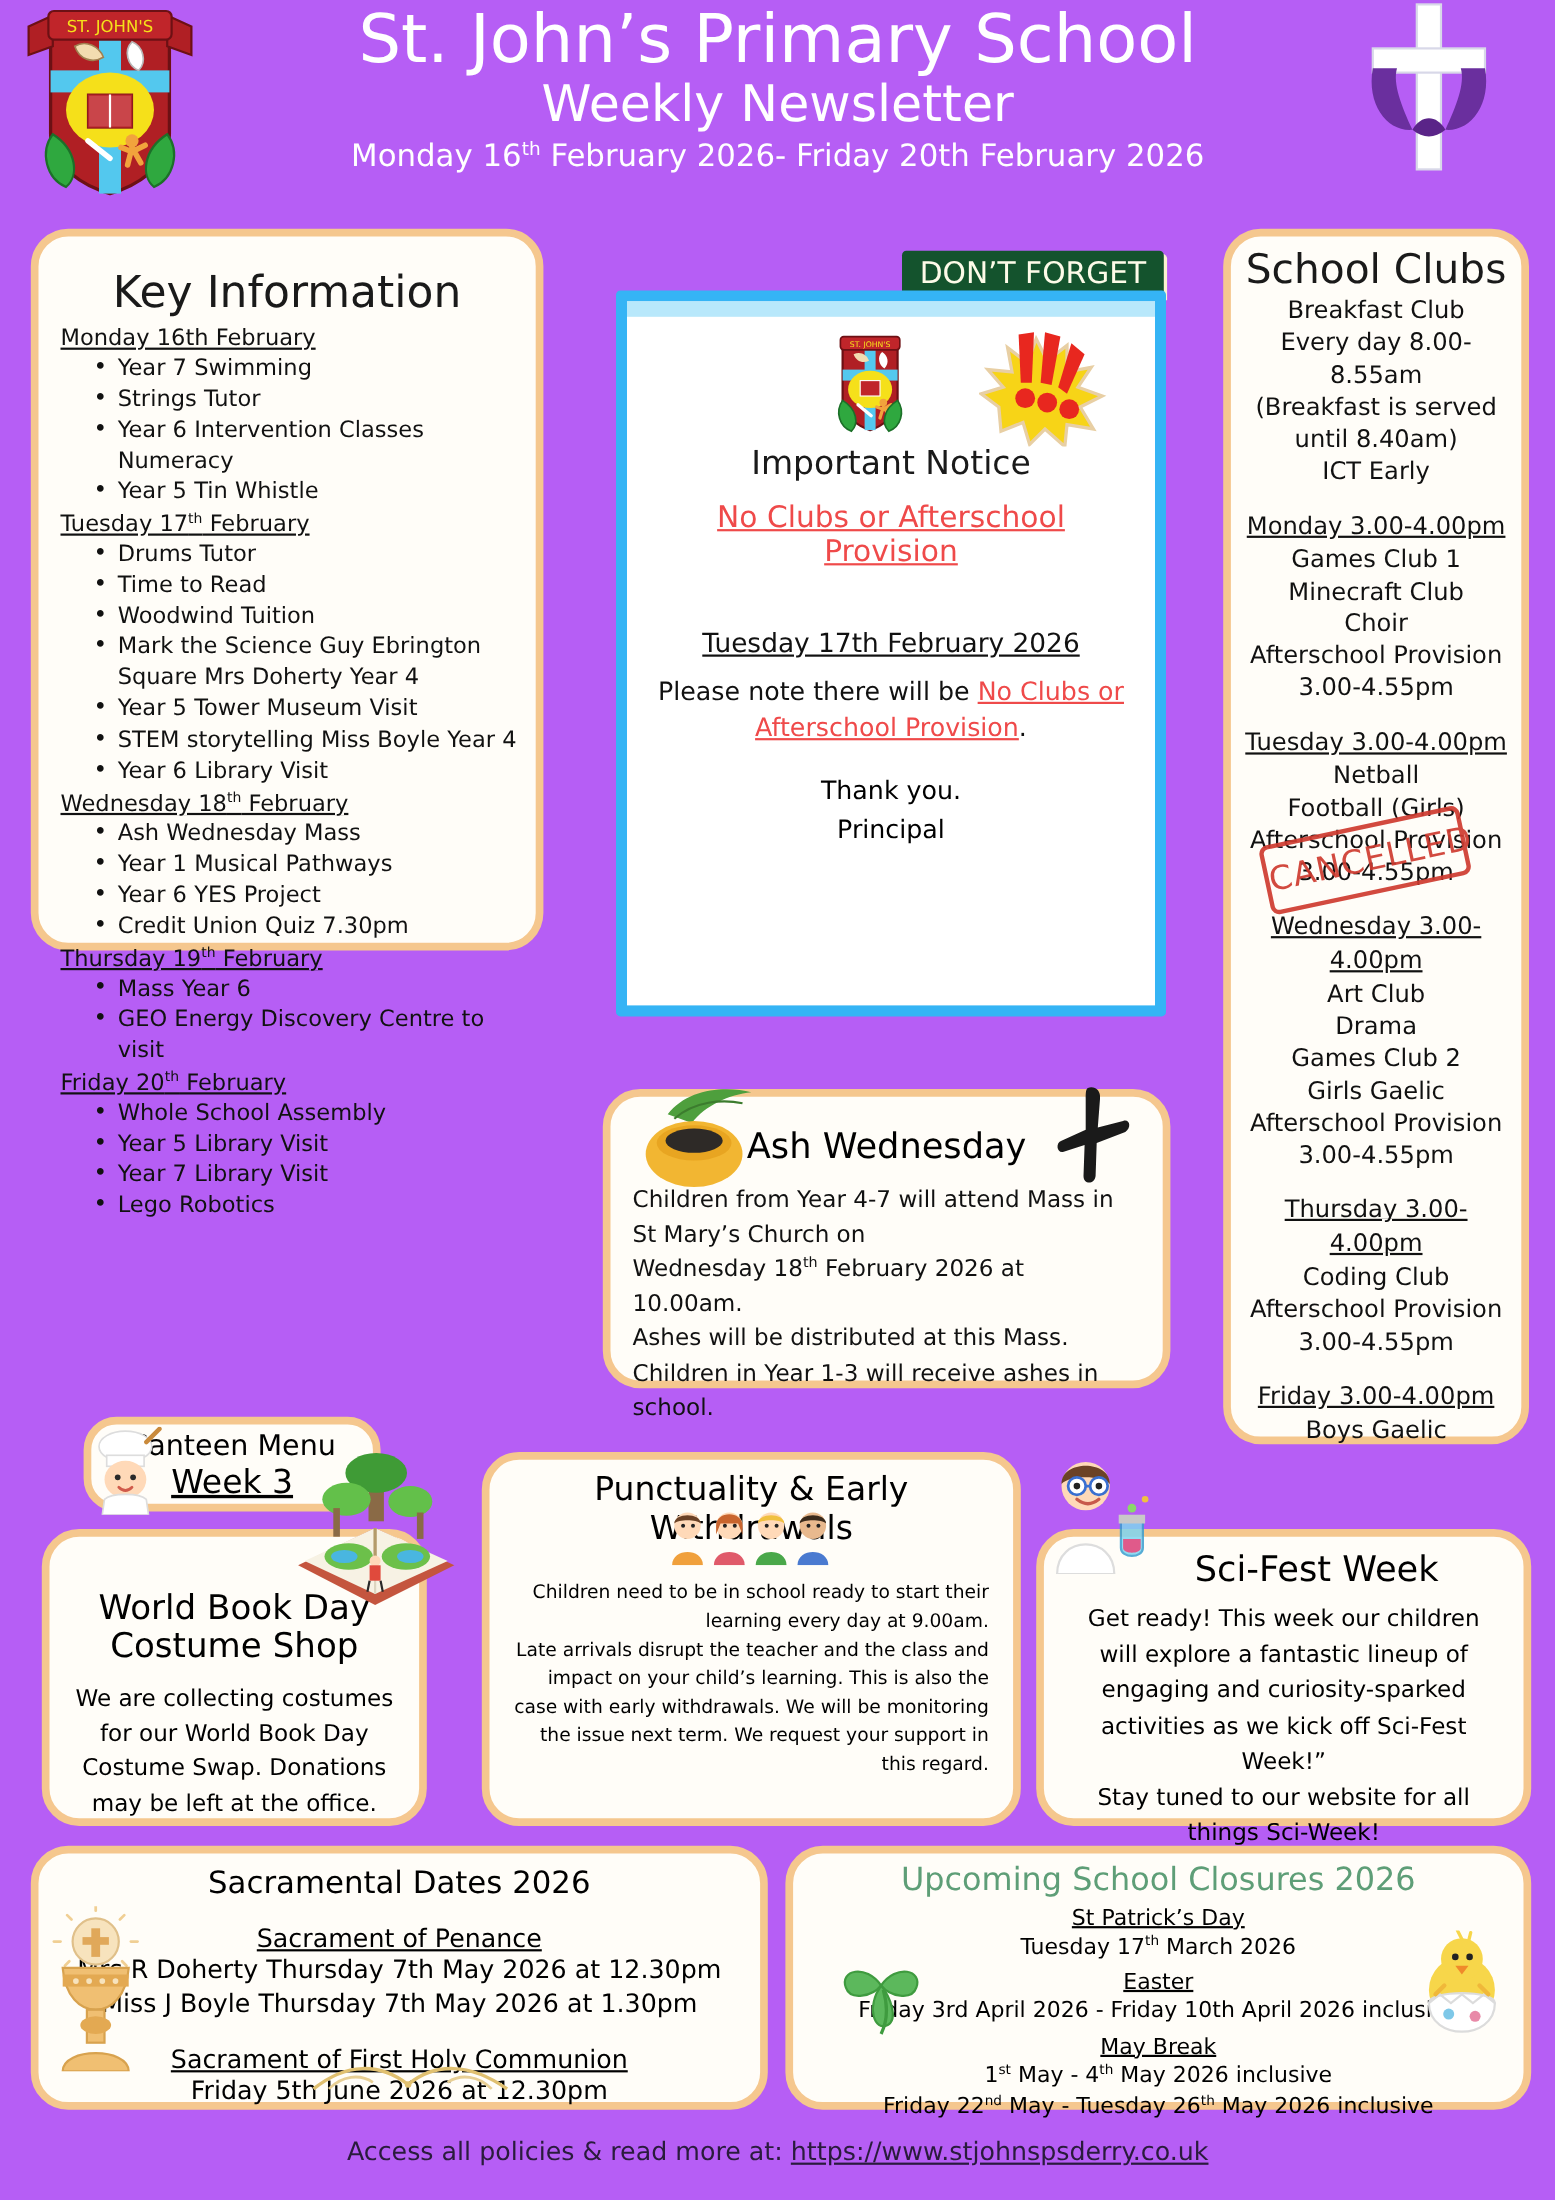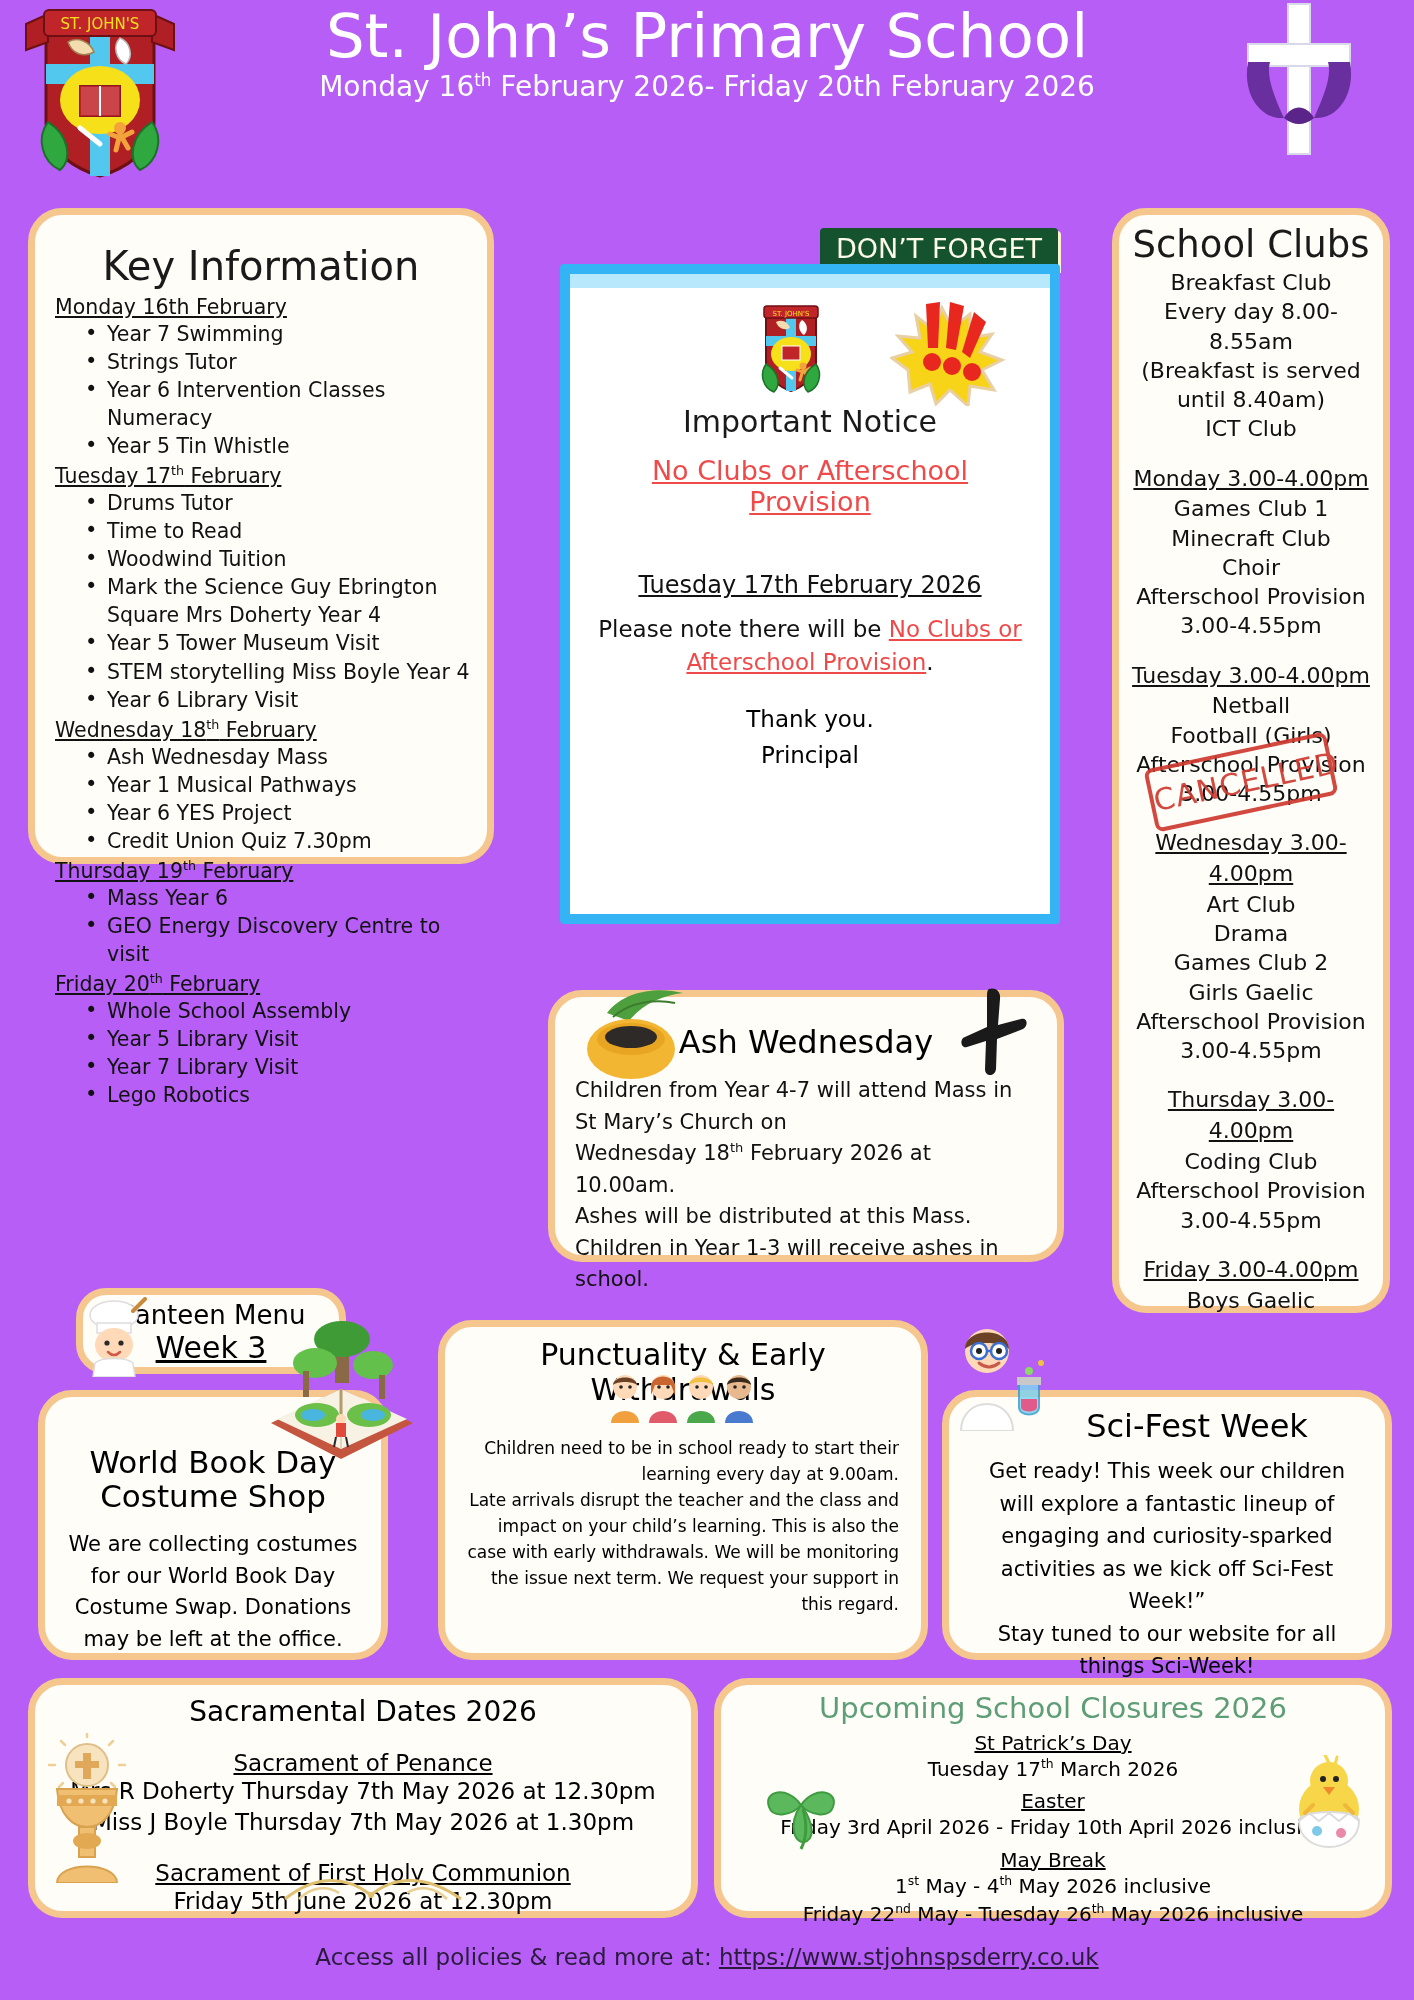--- a/index.html
+++ b/index.html
@@ -175,20 +175,21 @@
         <path d="M92 84 L92 114" stroke="#ffffff" stroke-width="2"></path>
         <path d="M72 126 L92 142" stroke="#ffffff" stroke-width="5" stroke-linecap="round"></path>
         <circle cx="112" cy="126" r="6" fill="#f2a33c"></circle>
         <path d="M112 132 L108 148 M112 132 L120 146 M112 136 L102 132 M112 136 L124 130" stroke="#f2a33c" stroke-width="5" stroke-linecap="round"></path>
         <path d="M40 120 C28 136 34 160 52 168 C64 158 62 134 40 120Z" fill="#2fa83f" stroke="#1c7029" stroke-width="2"></path>
         <path d="M144 120 C156 136 150 160 132 168 C120 158 122 134 144 120Z" fill="#2fa83f" stroke="#1c7029" stroke-width="2"></path>
       </svg>
     </div>
     <div class="title-block">
       <div class="school-title">St. John’s Primary School</div>
+      <div class="news-title">Weekly Newsletter</div>
       <div class="date-range"><span>Monday 16</span><sup>th</sup><span> February 2026- Friday 20th February 2026</span></div>
     </div>
     <div style="position:absolute;right:30px;top:0;width:170px;height:160px">
       <svg viewBox="0 0 170 160" width="170" height="160">
         <rect x="74" y="4" width="22" height="150" fill="#ffffff" stroke="#d8d8e8" stroke-width="2"></rect>
         <rect x="34" y="44" width="102" height="22" fill="#ffffff" stroke="#d8d8e8" stroke-width="2"></rect>
         <path d="M34 62 C28 96 48 120 70 118 C60 96 52 76 56 62 Z" fill="#6a2f9e"></path>
         <path d="M136 62 C142 96 122 120 100 118 C110 96 118 76 114 62 Z" fill="#6a2f9e"></path>
         <path d="M70 118 C78 104 92 104 100 118 C90 126 80 126 70 118Z" fill="#5a2488"></path>
       </svg>
@@ -284,21 +285,21 @@
     </div>
   </div>
 
   <div class="card" id="clubs">
     <div class="card-title">School Clubs</div>
     <div id="clubs-intro">
         <div class="club-line">Breakfast Club</div>
         <div class="club-line">Every day 8.00-8.55am</div>
         <div class="club-line">(Breakfast is served</div>
         <div class="club-line">until 8.40am)</div>
-        <div class="club-line">ICT Club</div>
+        <div class="club-line">ICT Early</div>
       </div>
     <div id="clubs-schedule">
         <div class="gap"></div>
         <div class="club-head">Monday 3.00-4.00pm</div>
         <div class="club-line">Games Club 1</div>
         <div class="club-line">Minecraft Club</div>
         <div class="club-line">Choir</div>
         <div class="club-line">Afterschool Provision</div>
         <div class="club-line">3.00-4.55pm</div>
         <div class="gap"></div>

